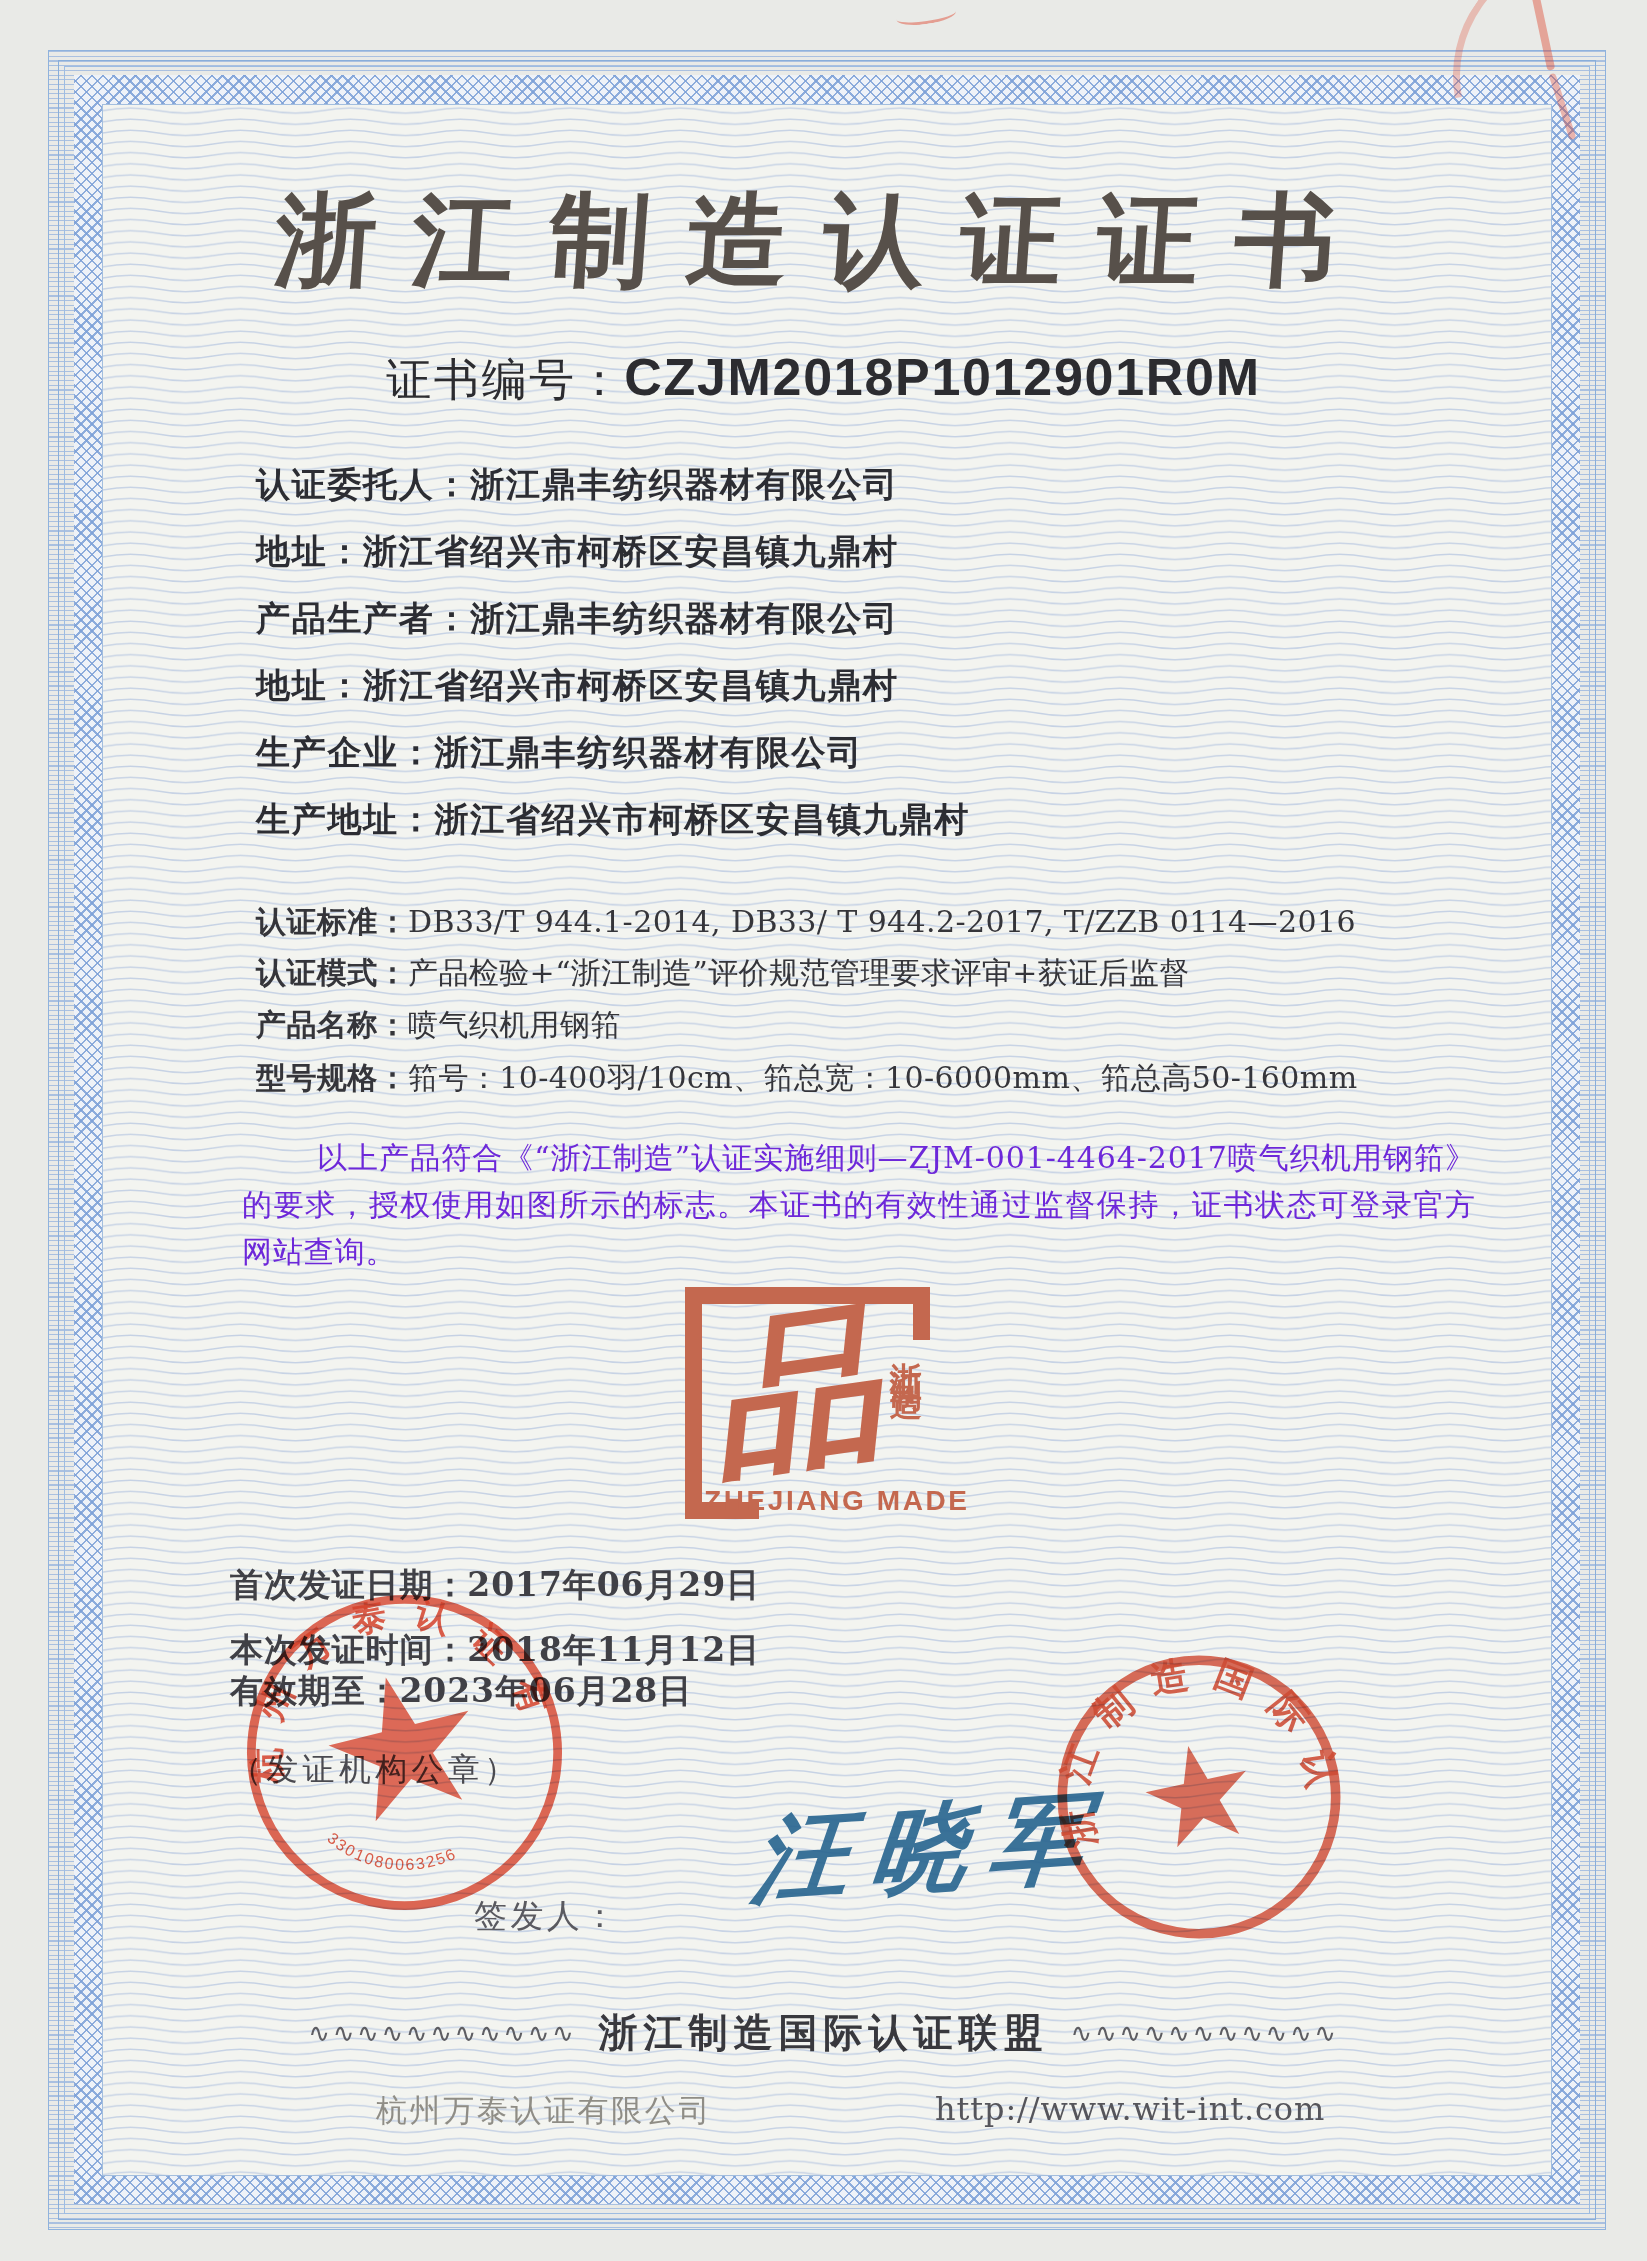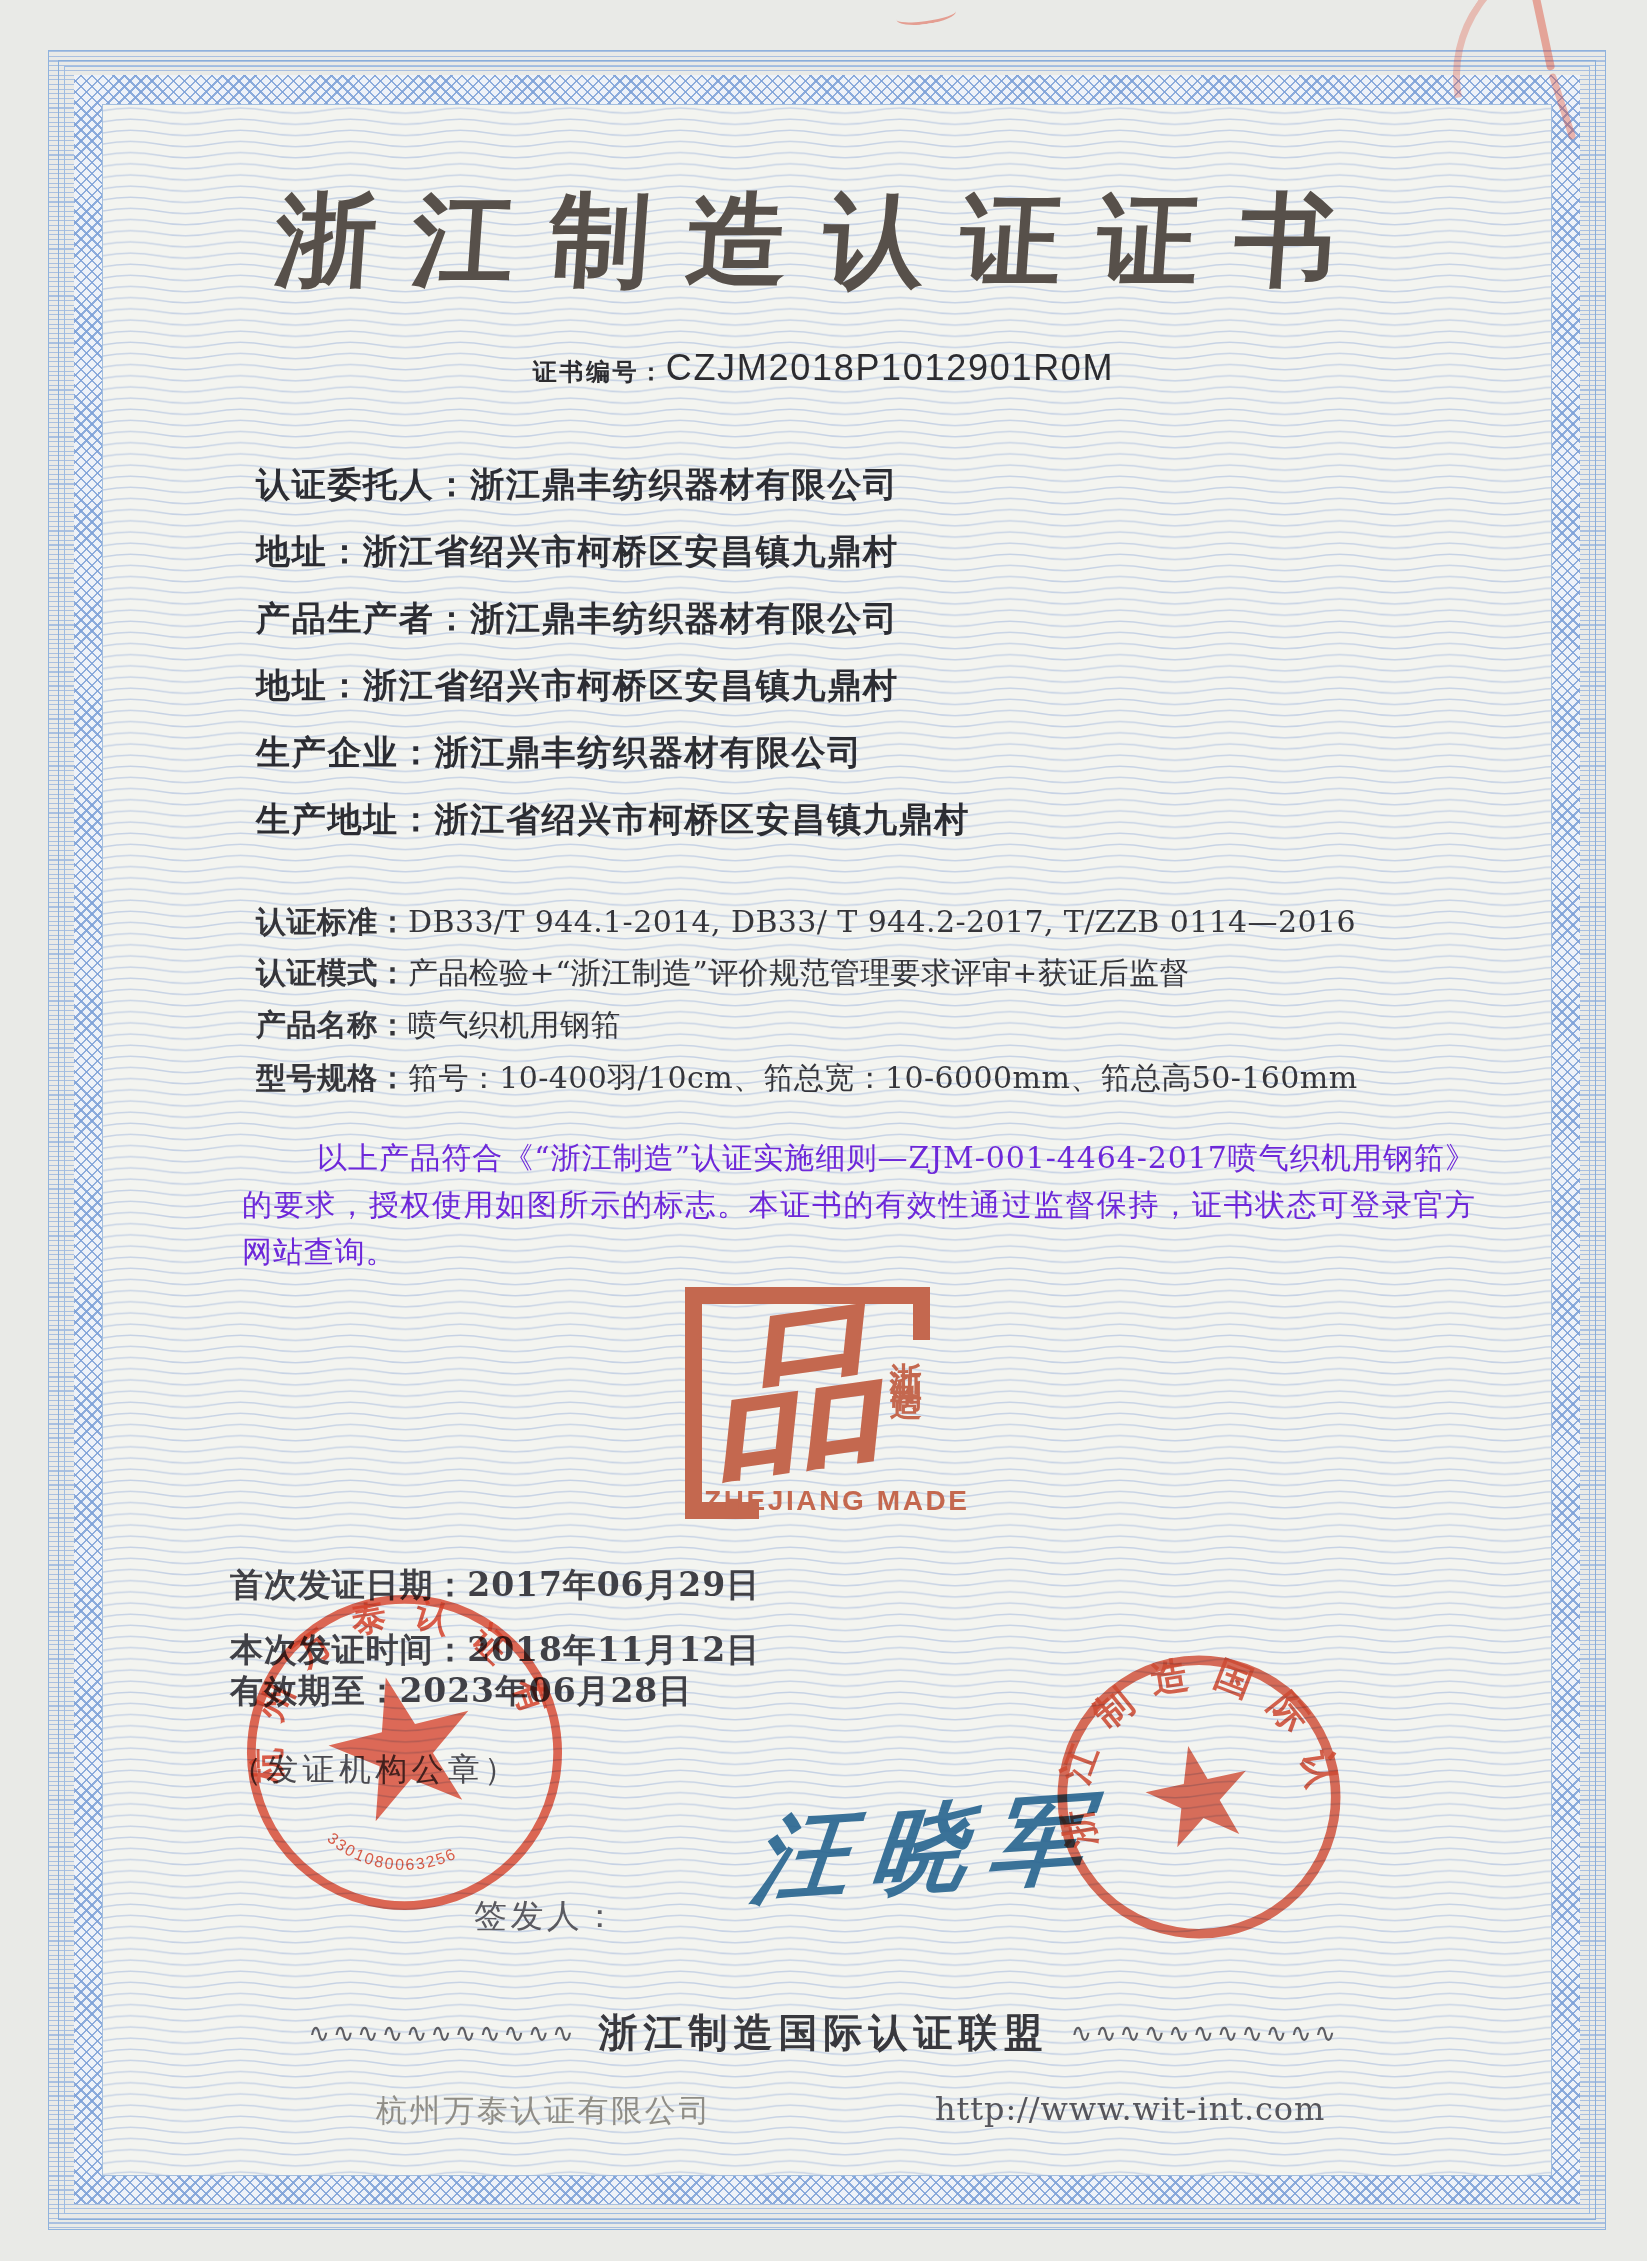--- a/index.html
+++ b/index.html
@@ -21,22 +21,22 @@
   .content-panel{position:absolute;top:104px;left:102px;right:95px;bottom:85px;
     background:#f3f4f0;border:1.7px solid #a3bede;}
   .wave-bg{position:absolute;inset:0;width:100%;height:100%;}
 
   
   .abs{position:absolute;}
   .title{top:174px;left:0;right:0;text-align:center;
     font-family:"DejaVu Serif",serif;font-weight:bold;font-size:101px;color:#57504a;
     letter-spacing:36px;transform:skewX(-4deg);z-index:2;}
   .cert-no{top:347px;left:0;right:0;text-align:center;z-index:2;color:#2c2c30;}
-  .cert-no .lbl{font-size:24px;font-weight:700;letter-spacing:2.6px;}
-  .cert-no .val{font-size:36px;font-weight:400;letter-spacing:1.7px;}
+  .cert-no .lbl{font-size:45px;font-weight:400;letter-spacing:2.6px;}
+  .cert-no .val{font-size:52px;font-weight:700;letter-spacing:1.7px;}
 
   .info-line{left:256px;font-size:34px;font-weight:700;color:#2c2d33;letter-spacing:1.7px;z-index:2;}
   .i0{top:462px;} .i1{top:529px;} .i2{top:596px;} .i3{top:663px;} .i4{top:730px;} .i5{top:797px;}
 
   .spec-line{left:256px;font-size:30px;color:#35353a;z-index:2;
     font-family:"DejaVu Serif",serif;letter-spacing:0.4px;}
   .spec-line .lbl{font-weight:700;}
   .s0{top:902px;} .s1{top:953px;} .s2{top:1005px;} .s3{top:1058px;}
 
   .statement{top:1134px;left:242px;width:1234px;font-family:"DejaVu Serif",serif;

